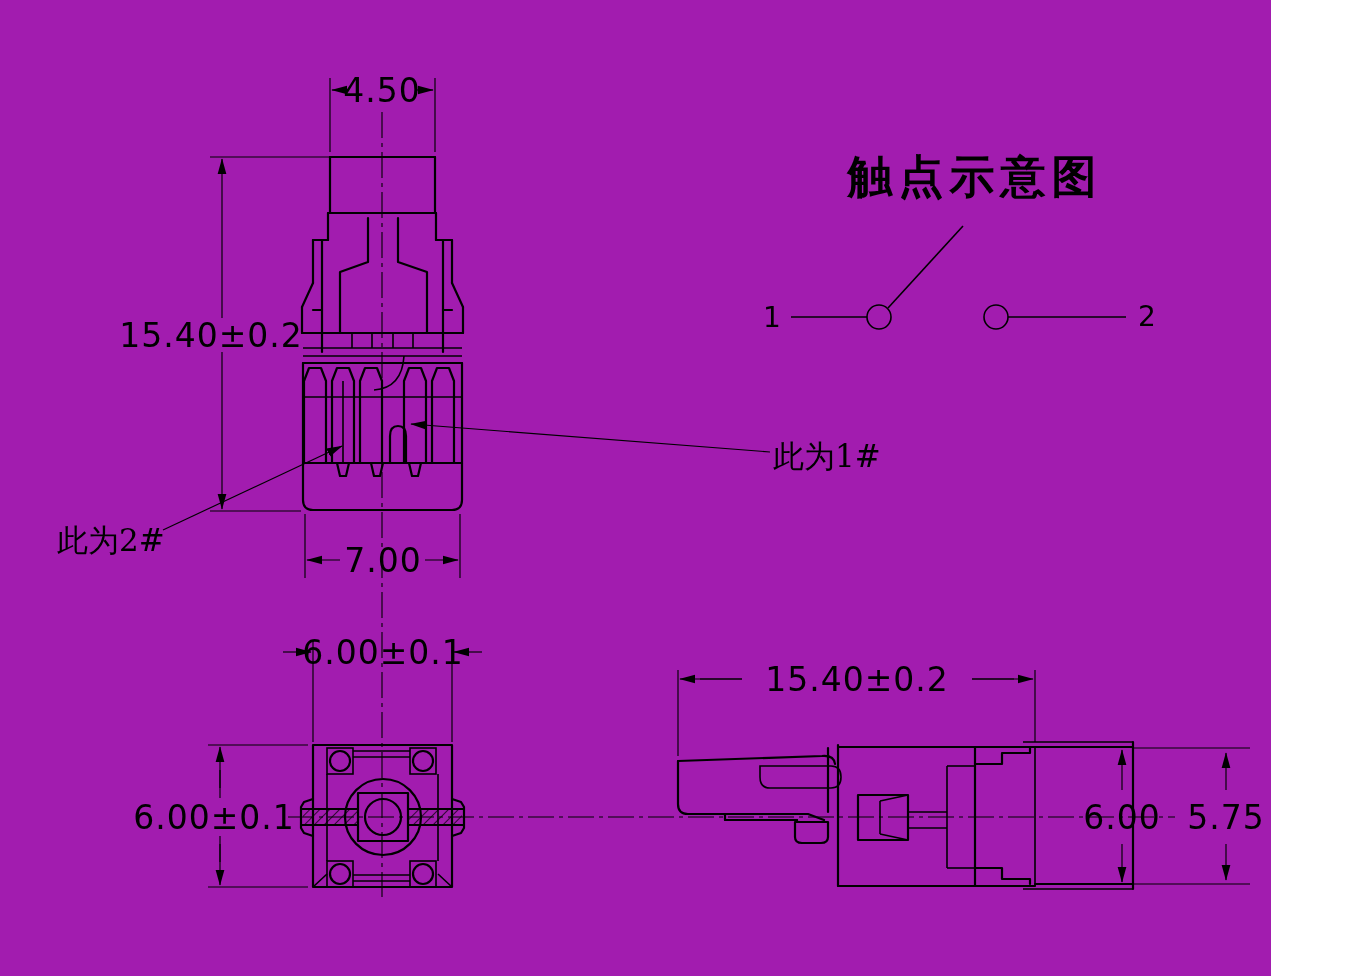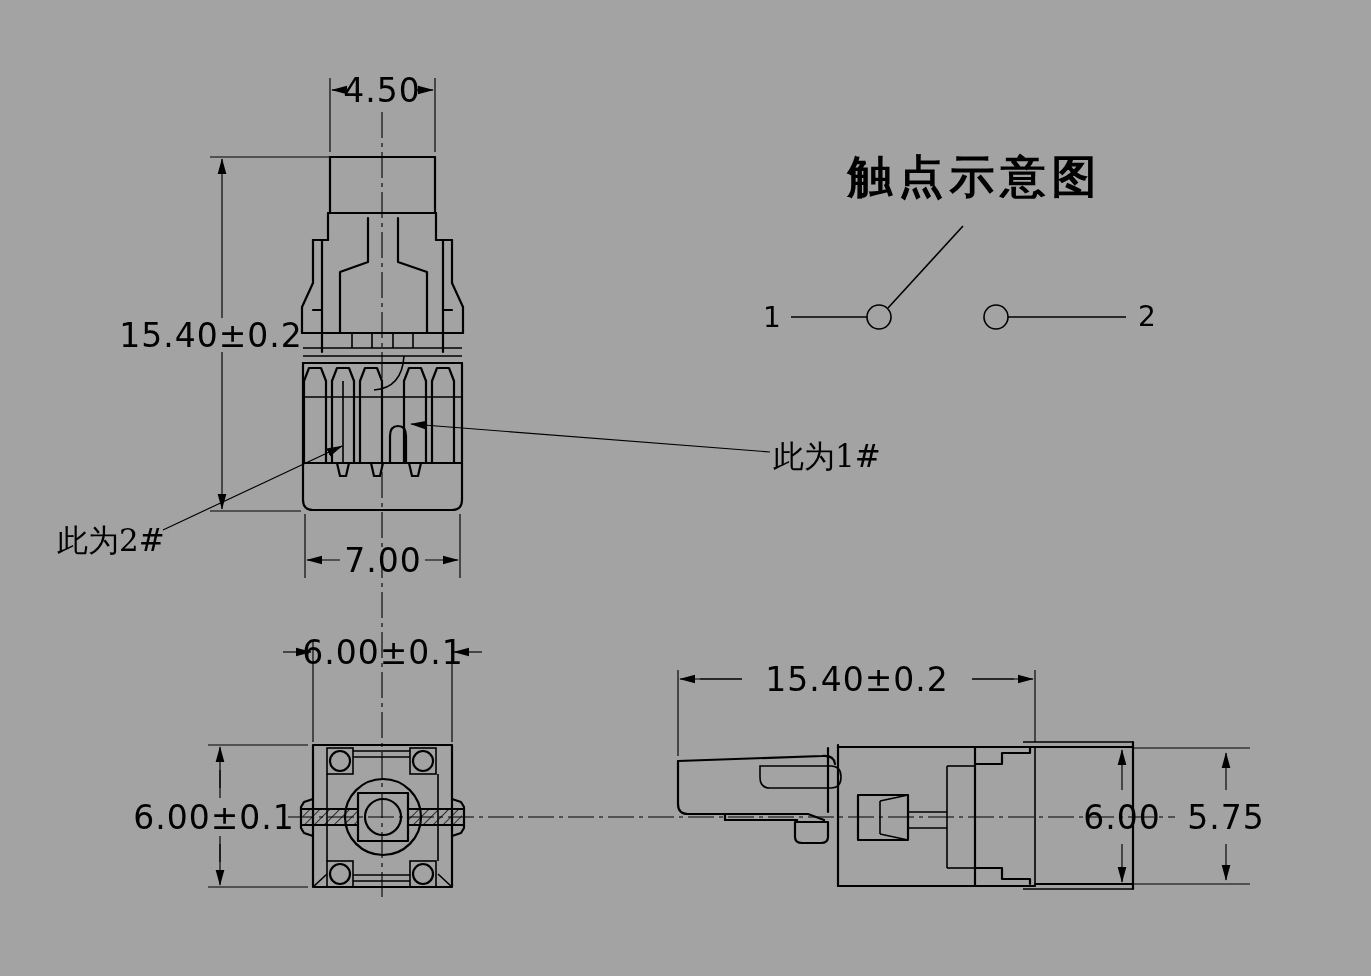--- a/index.html
+++ b/index.html
@@ -1,16 +1,16 @@
 <!DOCTYPE html>
 <html><head>
 <meta charset="utf-8">
 <style>
   html,body{margin:0;padding:0;background:#ffffff;}
-  .canvas{position:relative;width:1371px;height:976px;background:#a3a3a3;overflow:hidden;
+  .canvas{position:relative;width:1271px;height:976px;background:#a21caf;overflow:hidden;
           font-family:"Liberation Sans", sans-serif;text-align:right;}
   svg{display:block;}
   text{fill:#000;}
   .dim{font-family:"DejaVu Sans", sans-serif;font-size:33px;letter-spacing:1px;}
   .dim-sm{font-family:"DejaVu Sans", sans-serif;font-size:28px;}
   .callout{font-family:"DejaVu Serif", serif;font-size:31px;}
   .title-cn{font-family:"DejaVu Sans", sans-serif;font-size:45px;font-weight:bold;letter-spacing:6px;}
   .obj{stroke:#000;stroke-width:2.2;fill:none;stroke-linecap:round;stroke-linejoin:round;}
   .obj-thin{stroke:#000;stroke-width:1.6;fill:none;}
   .thin{stroke:#000;stroke-width:1.15;fill:none;}

